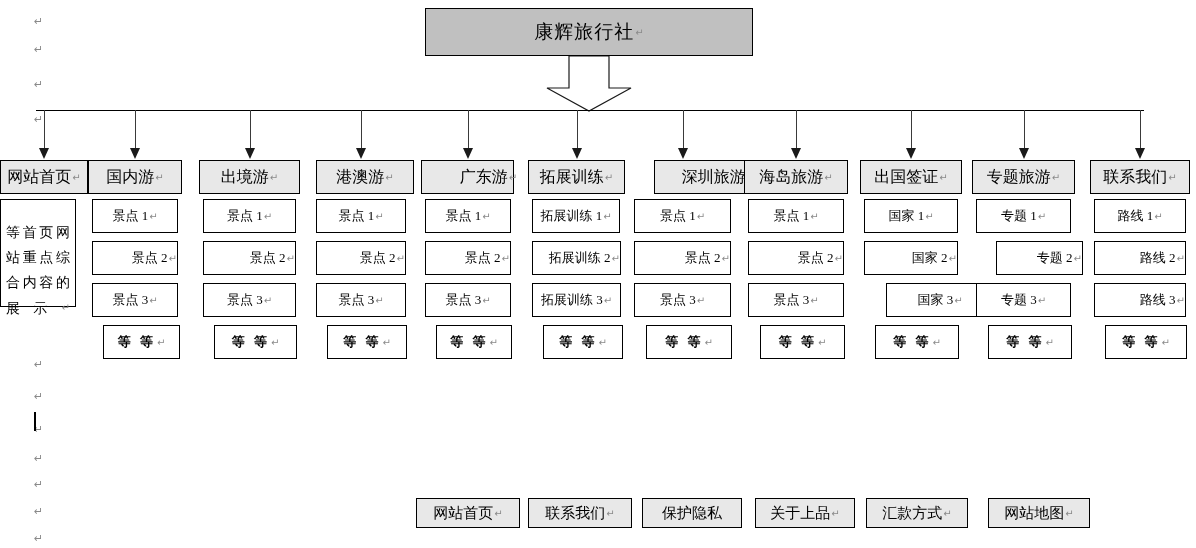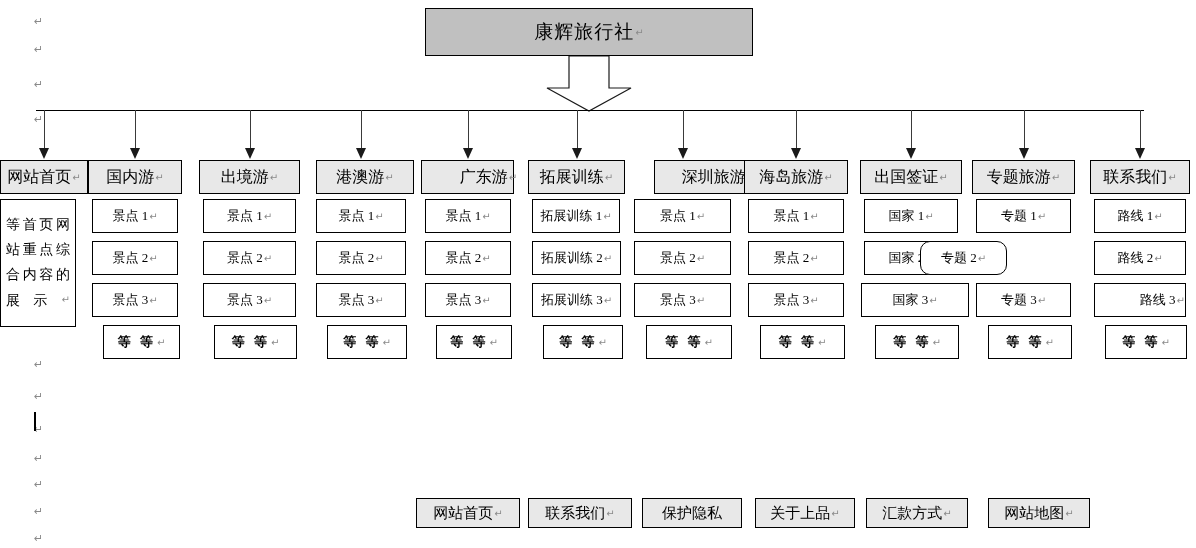--- a/index.html
+++ b/index.html
@@ -85,35 +85,35 @@
   
   .hdr {
     top: 160px;
     height: 34px;
     font-size: 16px;
   }
 
   
   .child { height: 34px; font-size: 13px; }
   .child.r1 { top: 199px; }
-  .child.r2 { top: 241px; }
+  .child.r2 { top: 241px; justify-content: flex-end; }
   .child.r3 { top: 283px; }
   .child.r4 { top: 325px; font-weight: bold; letter-spacing: 3px; }
 
   
   #intro-box {
     position: absolute;
     left: 0px;
     top: 199px;
     width: 76px;
-    height: 128px;
+    height: 108px;
     box-sizing: border-box;
     border: 1px solid #000000;
     background: #ffffff;
-    padding: 12px 5px 0 5px;
+    padding: 20px 5px 0 5px;
     font-size: 14px;
     line-height: 25px;
     text-align: justify;
     text-align-last: justify;
     word-break: break-all;
   }
 
   
   .foot {
     top: 498px;
@@ -354,33 +354,33 @@
         <span class="pilcrow inbox">↵</span>
       </div>
       <div class="box white child r1" style="left: 864px; width: 94px;">
         <span>国家 1</span>
         <span class="pilcrow inbox">↵</span>
       </div>
       <div class="box white child r2" style="left: 864px; width: 94px;">
         <span>国家 2</span>
         <span class="pilcrow inbox">↵</span>
       </div>
-      <div class="box white child r3" style="left: 861px; width: 108px;">
+      <div class="box white child r3" style="left: 886px; width: 108px;">
         <span>国家 3</span>
         <span class="pilcrow inbox">↵</span>
       </div>
       <div class="box white child r4" style="left: 875px; width: 84px;">
         <span>等  等</span>
         <span class="pilcrow inbox">↵</span>
       </div>
       <div class="box white child r1" style="left: 976px; width: 95px; justify-content: center;">
         <span>专题 1</span>
         <span class="pilcrow inbox">↵</span>
       </div>
-      <div class="box white child r2" style="left: 920px; width: 87px; border-radius: 10px;">
+      <div class="box white child r2" style="left: 996px; width: 87px;">
         <span>专题 2</span>
         <span class="pilcrow inbox">↵</span>
       </div>
       <div class="box white child r3" style="left: 976px; width: 95px; align-items: center;">
         <span>专题 3</span>
         <span class="pilcrow inbox">↵</span>
       </div>
       <div class="box white child r4" style="left: 988px; width: 84px;">
         <span>等  等</span>
         <span class="pilcrow inbox">↵</span>

